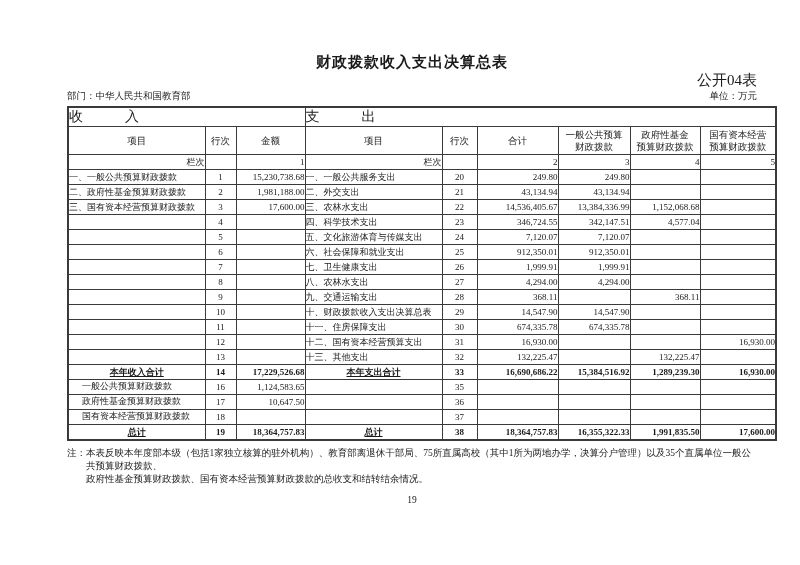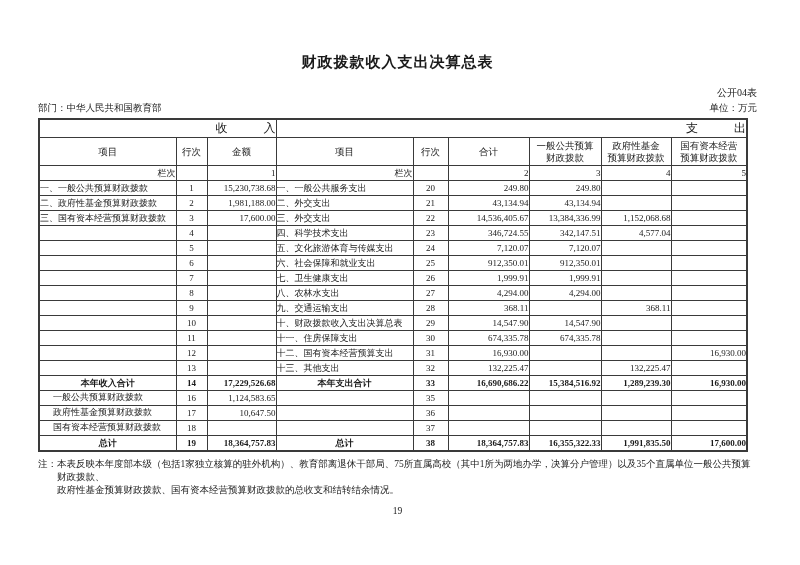--- a/index.html
+++ b/index.html
@@ -9,36 +9,36 @@
     width: 800px;
     height: 565px;
     font-family: "Liberation Serif", "DejaVu Serif", serif;
     color: #1a1a1a;
   }
   .page {
     position: relative;
     width: 800px;
     height: 565px;
     box-sizing: border-box;
-    padding: 54px 43px 0 38px;
+    padding: 54px 43px 0 67px;
     overflow: hidden;
   }
   .doc-title {
     margin: 0;
     font-size: 15px;
     line-height: 17px;
     font-weight: bold;
     text-align: center;
     letter-spacing: 1px;
   }
   .code-line {
     text-align: right;
-    font-size: 10px;
+    font-size: 15px;
     line-height: 11px;
-    margin-top: 16px;
+    margin-top: 4px;
   }
   .dept-line {
     display: flex;
     justify-content: space-between;
     font-size: 9.5px;
     line-height: 11px;
     margin-top: 5px;
     margin-bottom: 4px;
     align-items: flex-end;
   }
@@ -51,42 +51,42 @@
   table.fiscal th, table.fiscal td {
     border: 1px solid #3a3a3a;
     font-weight: normal;
     overflow: hidden;
     white-space: nowrap;
     padding: 0;
     vertical-align: middle;
   }
   tr.section-row th {
     height: 16px;
-    font-size: 12px;
-    text-align: right;
+    font-size: 14px;
+    text-align: left;
   }
   tr.colhead-row th {
     height: 27px;
     font-size: 9.5px;
     line-height: 12px;
     text-align: center;
     white-space: pre-line;
   }
   tr.index-row td {
     height: 14px;
     font-size: 9px;
     text-align: right;
   }
   tbody td {
     height: 14px;
     font-size: 9px;
     line-height: 14px;
   }
   td.item { text-align: left; padding-left: 3px; }
-  td.item.center { text-align: center; padding-left: 0; }
+  td.item.center { text-align: center; padding-left: 0; text-decoration: underline; }
   td.item.indent { padding-left: 13px; font-family: Liberation Mono, monospace; }
   td.line { text-align: center; }
   td.num  { text-align: right; padding-right: 3px; }
   tr.bold td { font-weight: bold; }
   .note {
     display: flex;
     margin-top: 6px;
     font-size: 9.5px;
     line-height: 13px;
   }
@@ -175,21 +175,21 @@
           <td class="line">21</td>
           <td class="num">43,134.94</td>
           <td class="num">43,134.94</td>
           <td class="num"></td>
           <td class="num"></td>
         </tr>
         <tr>
           <td class="item">三、国有资本经营预算财政拨款</td>
           <td class="line">3</td>
           <td class="num">17,600.00</td>
-          <td class="item">三、外交支出</td>
+          <td class="item">三、农林水支出</td>
           <td class="line">22</td>
           <td class="num">14,536,405.67</td>
           <td class="num">13,384,336.99</td>
           <td class="num">1,152,068.68</td>
           <td class="num"></td>
         </tr>
         <tr>
           <td class="item"></td>
           <td class="line">4</td>
           <td class="num"></td>

